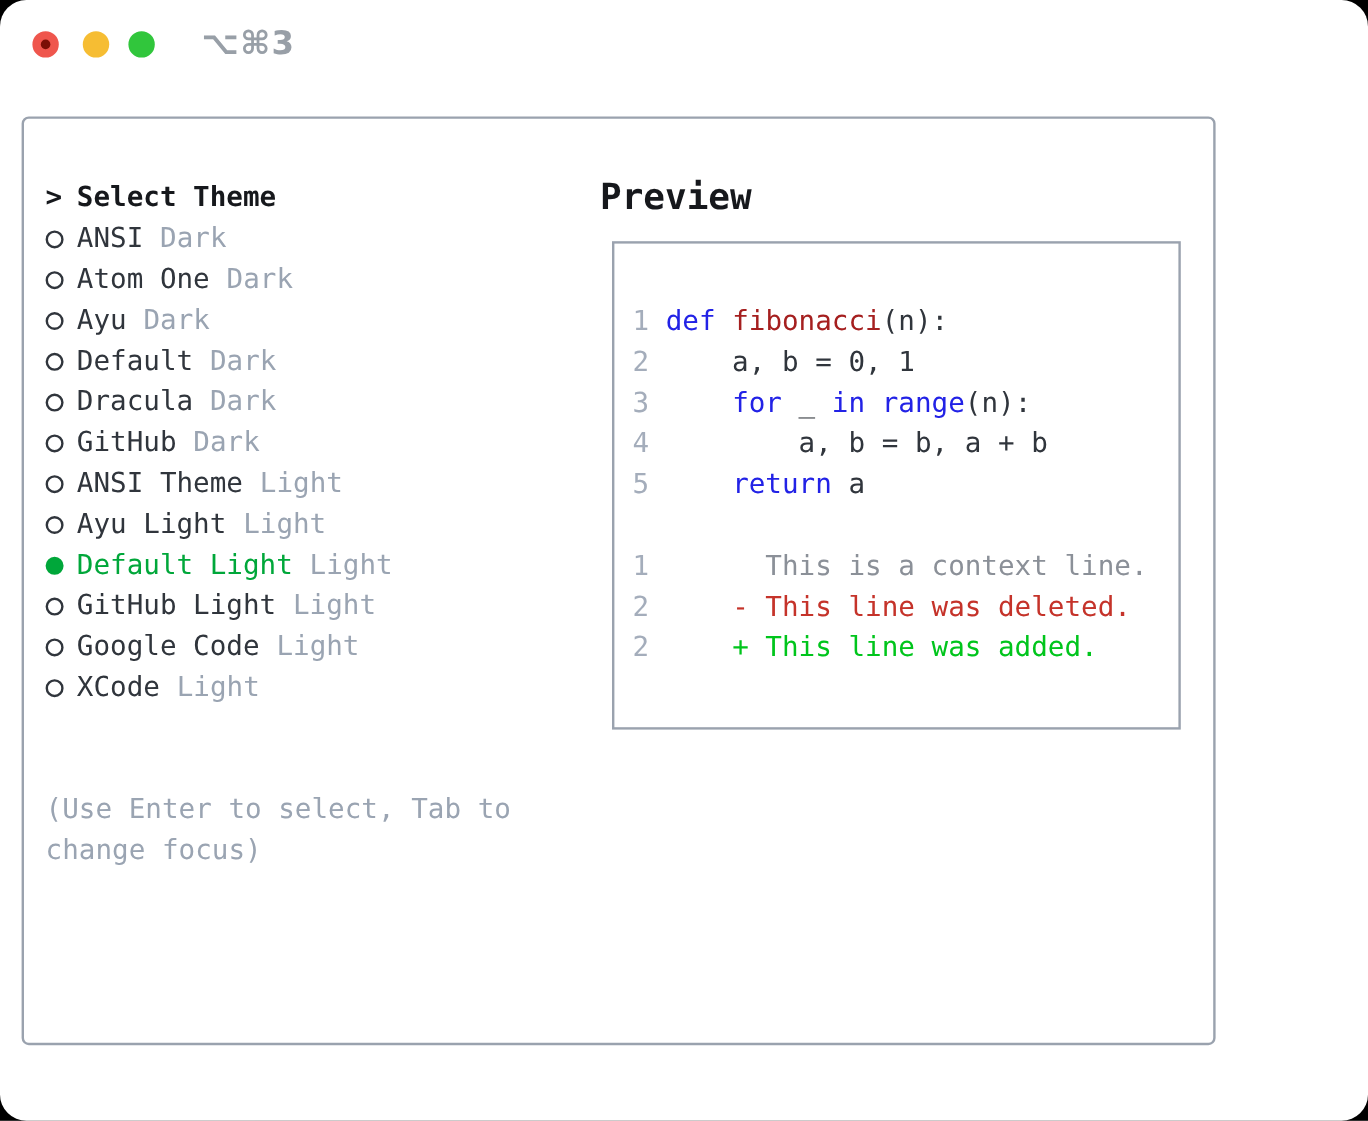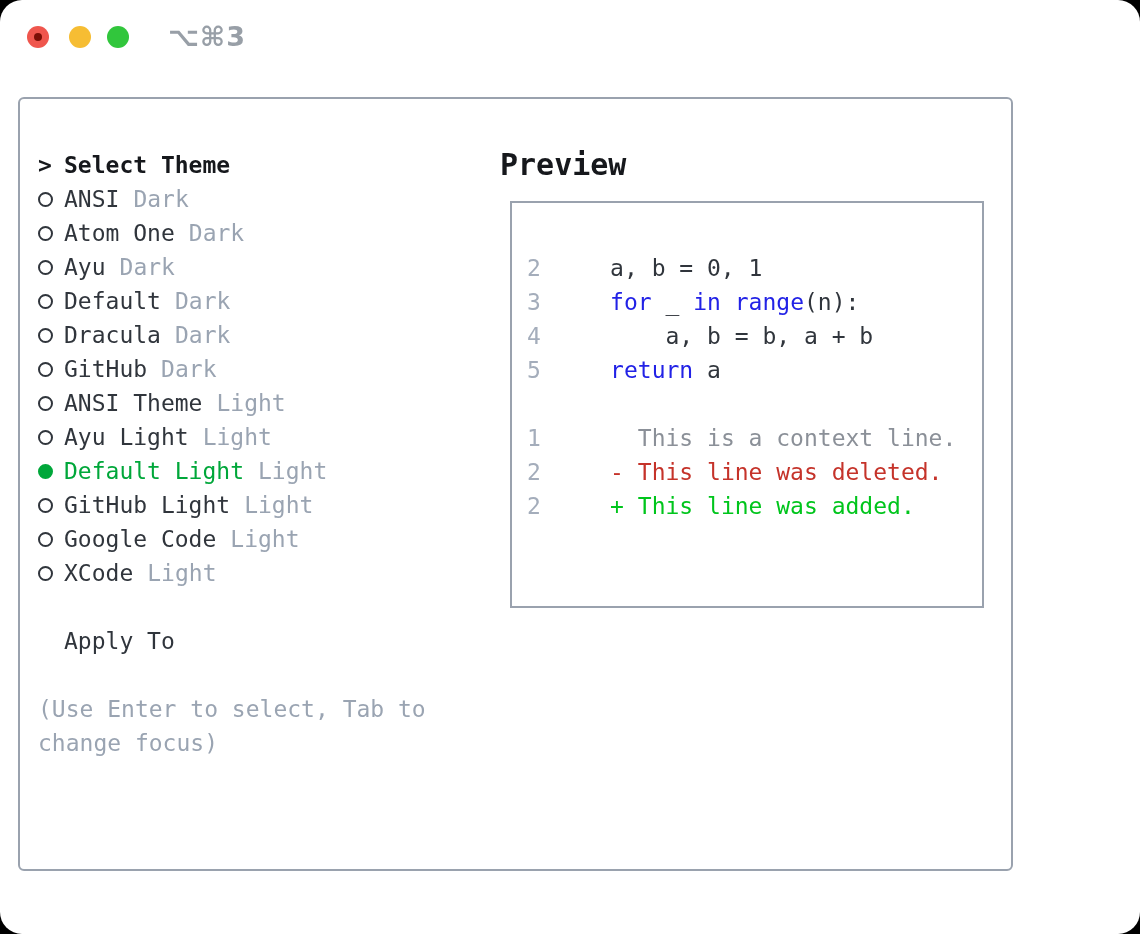--- a/index.html
+++ b/index.html
@@ -76,32 +76,30 @@
           <div class="row"><span class="bullet"></span><span class="label">ANSI Theme</span><span class="badge">Light</span></div>
           <div class="row"><span class="bullet"></span><span class="label">Ayu Light</span><span class="badge">Light</span></div>
           <div class="row"><span class="bullet sel"></span><span class="label sel">Default Light</span><span class="badge">Light</span></div>
           <div class="row"><span class="bullet"></span><span class="label">GitHub Light</span><span class="badge">Light</span></div>
           <div class="row"><span class="bullet"></span><span class="label">Google Code</span><span class="badge">Light</span></div>
           <div class="row"><span class="bullet"></span><span class="label">XCode</span><span class="badge">Light</span></div>
         </div>
 
       <div class="gap"></div>
 
-      <div class="row">
-        <span class="subheading">Apply To</span>
-      </div>
 
 
       <div class="hint">(Use Enter to select, Tab to change focus)</div>
     </div>
 
     <div class="right-col">
       <div class="preview-heading">Preview</div>
       <div class="preview-box">
         <div id="preview-lines">
+            <pre class="code-line"><span class="lnum">1</span><span> </span><span class="kw">def</span><span> </span><span class="fn">fibonacci</span><span>(n):</span></pre>
             <pre class="code-line"><span class="lnum">2</span><span>     a, b = 0, 1</span></pre>
             <pre class="code-line"><span class="lnum">3</span><span>     </span><span class="kw">for</span><span> _ </span><span class="kw">in</span><span> </span><span class="kw">range</span><span>(n):</span></pre>
             <pre class="code-line"><span class="lnum">4</span><span>         a, b = b, a + b</span></pre>
             <pre class="code-line"><span class="lnum">5</span><span>     </span><span class="kw">return</span><span> a</span></pre>
             <pre class="code-line"></pre>
             <pre class="code-line"><span class="lnum">1</span><span>       </span><span class="ctx">This is a context line.</span></pre>
             <pre class="code-line"><span class="lnum">2</span><span>     </span><span class="del">- This line was deleted.</span></pre>
             <pre class="code-line"><span class="lnum">2</span><span>     </span><span class="add">+ This line was added.</span></pre>
           </div>
       </div>

